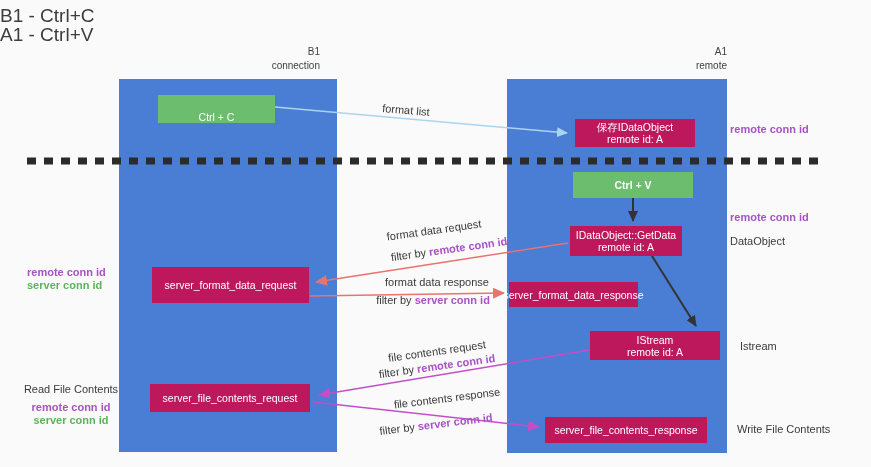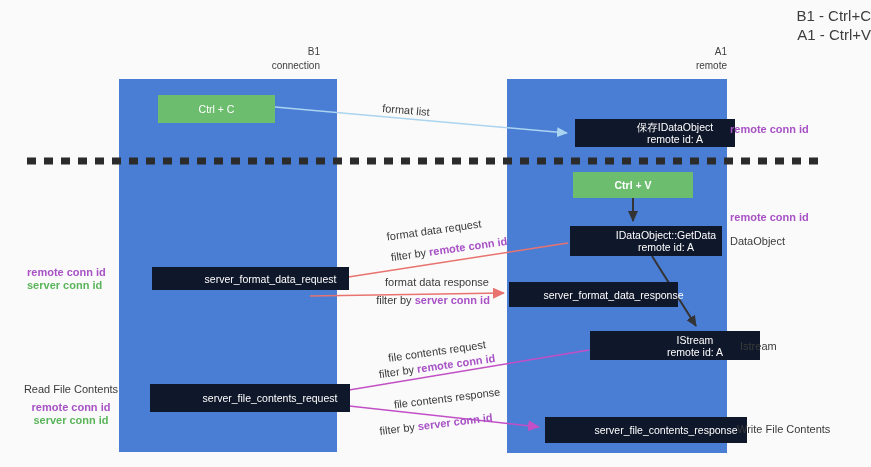--- a/index.html
+++ b/index.html
@@ -3,31 +3,31 @@
 <meta charset="utf-8">
 <style>
   html,body{margin:0;padding:0;background:#fafafa;}
   .stage{
     position:relative;width:871px;height:467px;overflow:hidden;
     background:#fafafa;
     font-family:"Liberation Sans","DejaVu Sans",sans-serif;
     color:#3a3a3a;
   }
   .title{
-    position:absolute;left:0;right:0;top:6px;text-align:right;
-    font-size:15px;line-height:19px;color:#3d3d3d;
+    position:absolute;left:0;right:0;top:6px;text-align:left;
+    font-size:19px;line-height:19px;color:#3d3d3d;
   }
   .col-header{position:absolute;text-align:right;font-size:10px;line-height:14px;color:#3f3f3f;}
   .lifeline{position:absolute;background:#4a7dd4;}
   .box{
     position:absolute;display:flex;flex-direction:column;align-items:center;justify-content:center;
     color:#fff;font-size:10.5px;line-height:12px;text-align:center;white-space:nowrap;
   }
   .box.green{background:#6cbe6e;}
-  .box.orange{background:#0f172a;padding-left:40px;}
+  .box.orange{background:#be185d;}
   svg.overlay{position:absolute;left:0;top:0;width:871px;height:467px;pointer-events:none;}
   .lbl{position:absolute;font-size:11px;white-space:nowrap;color:#3a3a3a;}
   .lbl.c{transform:translate(-50%,-50%);}
   .purple{color:#a852c6;font-weight:bold;}
   .grn{color:#5ab55a;font-weight:bold;}
   .stack{line-height:13px;}
   .stack .gap{margin-top:5px;}
 </style>
 </head>
 <body>
@@ -69,39 +69,39 @@
     <line x1="27" y1="161" x2="822" y2="161" stroke="#2b2b2b" stroke-width="7" stroke-dasharray="9 8"></line>
     <line x1="275" y1="107" x2="567" y2="133" stroke="#aad4f0" stroke-width="1.5" marker-end="url(#m-blue)"></line>
     <line x1="633" y1="198" x2="633" y2="221" stroke="#333333" stroke-width="2" marker-end="url(#m-black)"></line>
     <line x1="568" y1="243" x2="316" y2="282" stroke="#e8736f" stroke-width="1.5" marker-end="url(#m-salmon)"></line>
     <line x1="310" y1="296" x2="504" y2="293" stroke="#e8736f" stroke-width="1.5" marker-end="url(#m-salmon)"></line>
     <line x1="652" y1="256" x2="696" y2="326" stroke="#333333" stroke-width="2" marker-end="url(#m-black)"></line>
     <line x1="589" y1="350" x2="319" y2="395" stroke="#c34fc6" stroke-width="1.5" marker-end="url(#m-magenta)"></line>
     <line x1="313" y1="402" x2="539" y2="427" stroke="#c34fc6" stroke-width="1.5" marker-end="url(#m-magenta)"></line>
   </svg>
 
-  <div class="box green" style="left:158px;top:95px;width:117px;height:28px;">
+  <div class="box green" style="left:158px;top:95px;width:117px;height:28px;justify-content:flex-end;">
     <div>Ctrl + C</div>
   </div>
 
   <div class="box orange" style="left:575px;top:119px;width:120px;height:28px;">
     <div>保存IDataObject</div>
     <div>remote id: A</div>
   </div>
 
   <div class="box green" style="left:573px;top:172px;width:120px;height:26px;font-weight:bold;">
     <div>Ctrl + V</div>
   </div>
 
   <div class="box orange" style="left:570px;top:226px;width:112px;height:30px;">
     <div>IDataObject::GetData</div>
     <div>remote id: A</div>
   </div>
 
-  <div class="box orange" style="left:152px;top:267px;width:157px;height:23px;">
+  <div class="box orange" style="left:152px;top:267px;width:157px;height:36px;">
     <div>server_format_data_request</div>
   </div>
 
   <div class="box orange" style="left:509px;top:282px;width:129px;height:25px;">
     <div>server_format_data_response</div>
   </div>
 
   <div class="box orange" style="left:590px;top:331px;width:130px;height:29px;">
     <div>IStream</div>
     <div>remote id: A</div>

